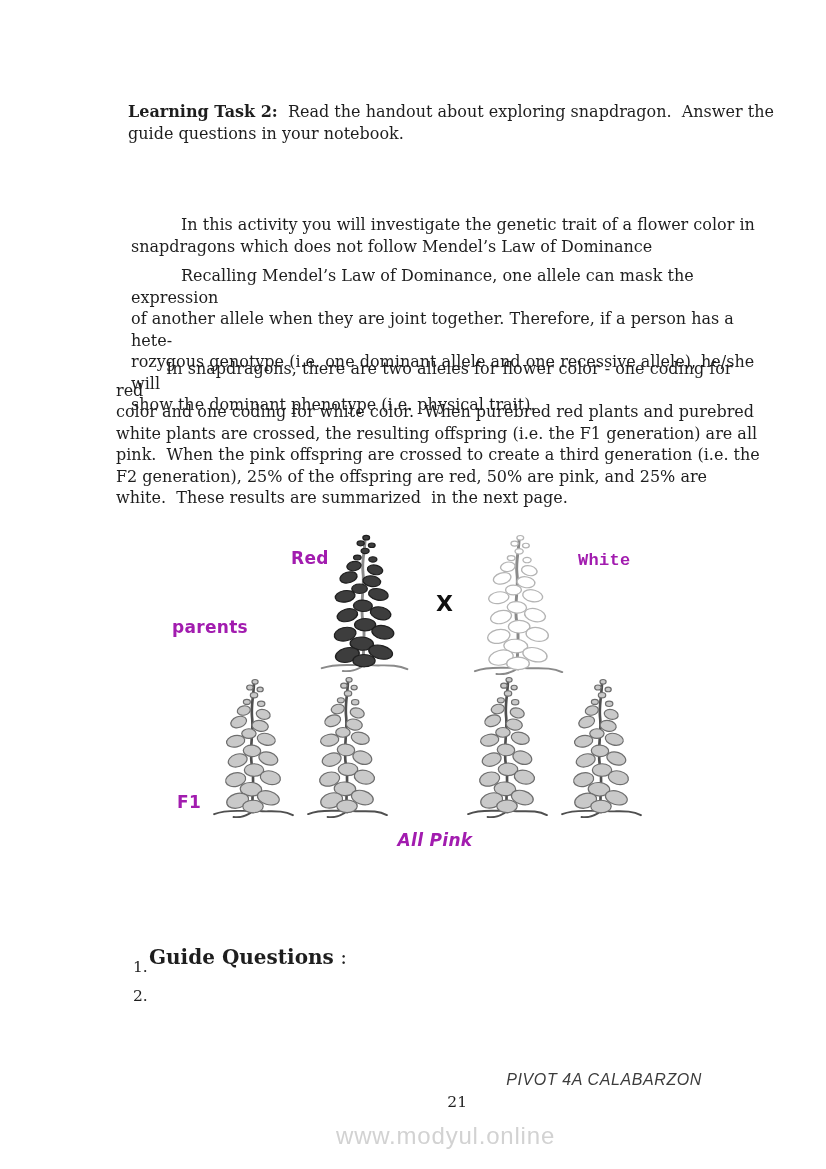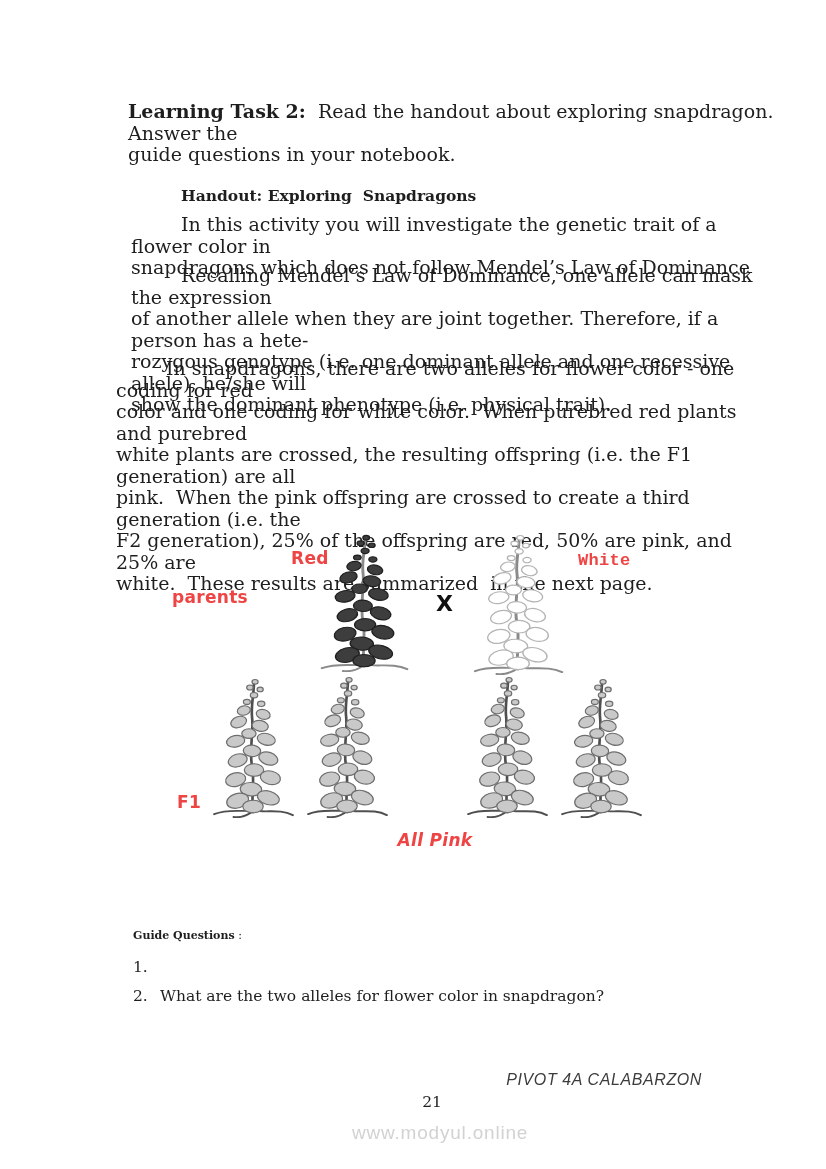--- a/index.html
+++ b/index.html
@@ -2,48 +2,48 @@
 <html><head>
 <meta charset="utf-8">
 <style>
   html,body{margin:0;padding:0;background:#fff;}
   .page{
     position:relative;width:826px;height:1169px;background:#ffffff;
     font-family:"DejaVu Serif",serif;color:#1e1e1e;overflow:hidden;
   }
   .abs{position:absolute;}
   .body-text{
-    font-size:19px;line-height:21.5px;white-space:pre-wrap;
+    font-size:16px;line-height:21.5px;white-space:pre-wrap;
     margin:0;width:648px;
   }
   .indent{text-indent:50px;}
   .bold{font-weight:bold;}
   .handout-title{
     font-size:15.5px;font-weight:bold;white-space:pre-wrap;margin:0;
   }
   .comic{
     font-family:"DejaVu Sans",sans-serif;font-weight:bold;
-    font-size:17px;color:#ef4444;letter-spacing:0.3px;white-space:nowrap;
+    font-size:17px;color:#a21caf;letter-spacing:0.3px;white-space:nowrap;
   }
   .cross{
     font-family:"DejaVu Sans",sans-serif;font-weight:bold;
     font-size:22px;color:#111;
   }
   .all-pink{width:150px;text-align:center;font-style:italic;}
-  .gq-title{font-size:11px;white-space:pre;margin:0;}
+  .gq-title{font-size:20px;white-space:pre;margin:16px;}
   .question{display:flex;font-size:15.5px;line-height:21px;}
   .qnum{width:27px;flex:0 0 27px;}
   .footer-brand{
     font-family:"Liberation Sans",sans-serif;font-style:italic;
     font-size:16px;color:#3c3c3c;letter-spacing:0.6px;white-space:nowrap;
   }
-  .page-number{width:70px;text-align:center;font-size:15.5px;}
+  .page-number{width:70px;text-align:right;font-size:15.5px;}
   .watermark{
-    font-family:"Liberation Sans",sans-serif;font-size:19px;
-    color:#d2d2d2;letter-spacing:0.8px;white-space:nowrap;margin-left:16px;
+    font-family:"Liberation Sans",sans-serif;font-size:24px;
+    color:#d2d2d2;letter-spacing:0.8px;white-space:nowrap;
   }
   svg.plant{display:block;}
 </style>
 </head>
 <body>
 
 <svg width="0" height="0" style="position:absolute" aria-hidden="true">
   <defs>
     <g id="snapdragon">
       <g style="stroke:var(--pstem);fill:none;stroke-width:2;stroke-linecap:round">
@@ -77,38 +77,37 @@
       </g>
     </g>
   </defs>
 </svg>
 
 <div class="page">
 
   <p class="abs body-text" style="left:128px;top:101px;"><strong class="bold">Learning Task 2:</strong><span>  Read the handout about exploring snapdragon.  Answer the
 guide questions in your notebook.</span></p>
 
-  <h3 class="abs handout-title" style="left:181px;top:186px;">Handout: Exploring  Snapdragons</h3>
 
   <p class="abs body-text indent" style="left:131px;top:265px;">Recalling Mendel’s Law of Dominance, one allele can mask the expression
 of another allele when they are joint together. Therefore, if a person has a hete-
 rozygous genotype (i.e. one dominant allele and one recessive allele), he/she will
 show the dominant phenotype (i.e. physical trait).</p>
   <p class="abs body-text indent" style="left:131px;top:214px;">In this activity you will investigate the genetic trait of a flower color in
 snapdragons which does not follow Mendel’s Law of Dominance</p>
   <p class="abs body-text indent" style="left:116px;top:358px;">In snapdragons, there are two alleles for flower color - one coding for red
 color and one coding for white color.  When purebred red plants and purebred
 white plants are crossed, the resulting offspring (i.e. the F1 generation) are all
 pink.  When the pink offspring are crossed to create a third generation (i.e. the
 F2 generation), 25% of the offspring are red, 50% are pink, and 25% are
 white.  These results are summarized  in the next page.</p>
 
   <div class="abs" style="left:0;top:0;width:826px;height:1169px;pointer-events:none;">
 
-    <span class="abs comic" style="left:172px;top:587px;">parents</span>
+    <span class="abs comic" style="left:172px;top:617px;">parents</span>
     <span class="abs comic" style="left:291px;top:548px;">Red</span>
     <span class="abs cross" style="left:436px;top:591px;">X</span>
     <span class="abs comic" style="left:578px;top:551px;font-family:Liberation Mono, monospace;">White</span>
     <span class="abs comic" style="left:177px;top:748px;margin-top:44px;">F1</span>
     <span class="abs comic all-pink" style="left:360px;top:830px;">All Pink</span>
 
     <svg class="abs plant" style="left:313px;top:532px;--pf:#3d3d3d;--ps:#1f1f1f;--pstem:#8a8a8a;" width="102" height="140" viewBox="0 0 92 148" preserveAspectRatio="none">
         <use href="#snapdragon"></use>
       </svg>
 
@@ -133,20 +132,19 @@
       </svg>
   </div>
 
   <div class="abs gq-title" style="left:133px;top:929px;"><strong class="bold">Guide Questions</strong><span> :</span></div>
 
   <div class="abs question" style="left:133px;top:957px;width:640px;">
     <span class="qnum">1.</span>
   </div>
   <div class="abs question" style="left:133px;top:986px;width:640px;">
     <span class="qnum">2.</span>
-    <span>What are the two alleles for flower color in snapdragon?</span>
   </div>
 
   <span class="abs footer-brand" style="right:124px;top:1071px;">PIVOT 4A CALABARZON</span>
   <span class="abs page-number" style="left:397px;top:1093px;">21</span>
   <span class="abs watermark" style="left:336px;top:1122px;">www.modyul.online</span>
 
 </div>
 
 </body></html>

